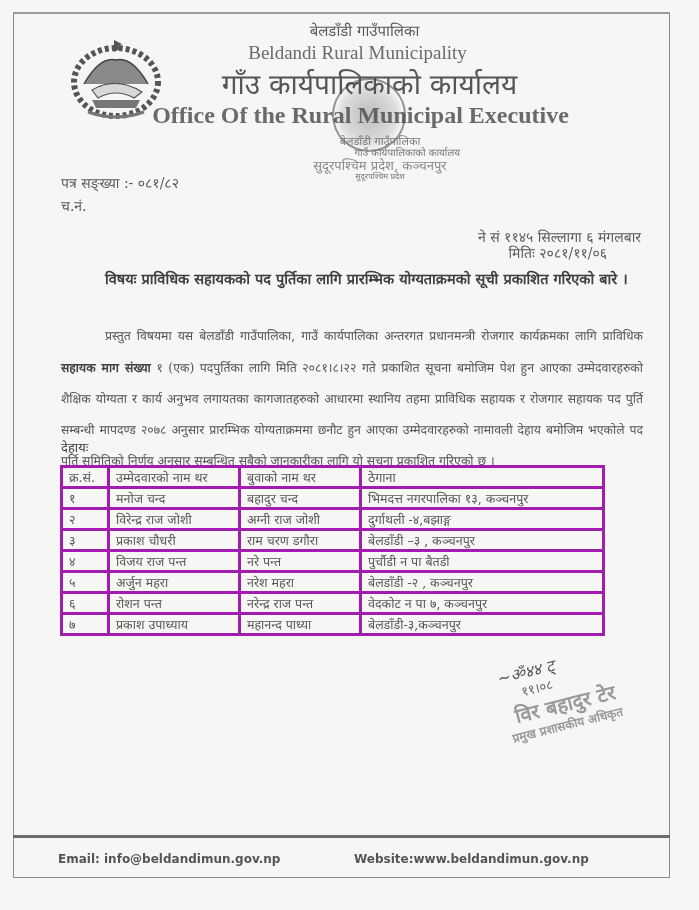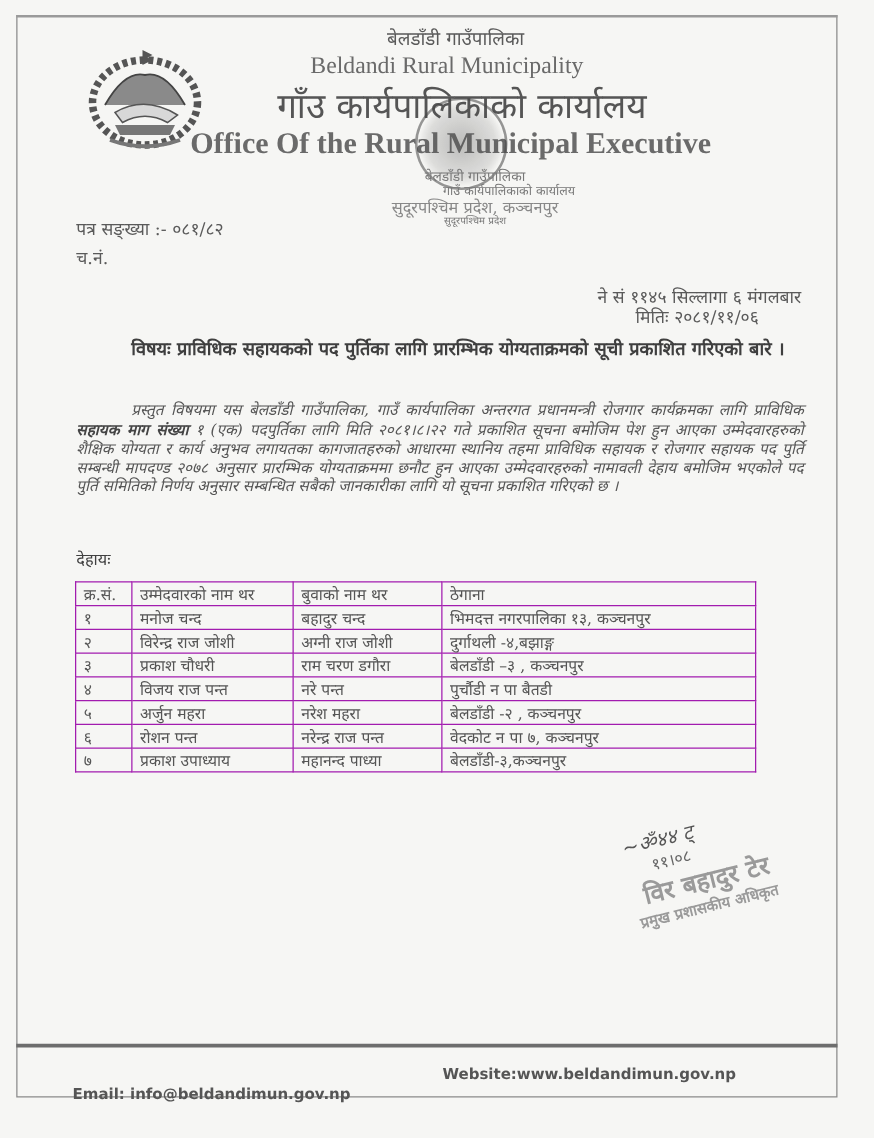--- a/index.html
+++ b/index.html
@@ -37,43 +37,43 @@
   .ref { position: absolute; left: 61px; font-size: 14px; color: #5a5a5a; white-space: nowrap; }
   .ref-no { top: 173px; }
   .ref-cn { top: 196px; }
   .date { position: absolute; right: 58px; font-size: 14px; color: #5a5a5a; white-space: nowrap; text-align: right; }
   .date-1 { top: 203px; right: 92px; margin-top: 40px; }
   .date-2 { top: 227px; }
   .subject {
     position: absolute; left: 61px; top: 268px; width: 590px; font-size: 14.5px; font-weight: bold; color: #3f3f3f; white-space: nowrap; margin-left: 44px;
   }
   .body-para {
-    position: absolute; left: 61px; top: 321px; width: 582px; font-size: 12.3px; line-height: 15px; color: #555;
-    text-align: justify; text-indent: 44px; font-style: italic;
+    position: absolute; left: 61px; top: 321px; width: 582px; font-size: 12.3px; line-height: 31px; color: #555;
+    text-align: justify; text-indent: 44px;
   }
   .body-para b { color: #444; }
   .dehay { position: absolute; left: 61px; top: 438px; font-size: 13px; color: #404040; }
   table.cand {
     position: absolute; left: 60px; top: 465px; width: 545px; border-collapse: collapse;
     font-size: 12.5px; color: #555;
   }
   table.cand td, table.cand th {
-    border: 1px solid #a21caf; height: 18px; padding: 0 6px; text-align: left; font-weight: normal; white-space: nowrap;
+    border: 3px solid #a21caf; height: 18px; padding: 0 6px; text-align: left; font-weight: normal; white-space: nowrap;
   }
   .c1 { width: 32px; } .c2 { width: 116px; } .c3 { width: 106px; }
   .sig {
     position: absolute; left: 495px; top: 668px; width: 160px; height: 100px; transform: rotate(-14deg); transform-origin: left top;
   }
   .sig-scribble { position: absolute; left: 0; top: 0; font-size: 16px; color: #555; font-style: italic; }
   .sig-num { position: absolute; left: 20px; top: 20px; font-size: 13px; color: #666; }
   .sig-name { position: absolute; left: 8px; top: 38px; font-size: 20px; color: #9a9a9a; font-weight: bold; }
   .sig-title { position: absolute; left: 0; top: 64px; font-size: 12px; color: #9a9a9a; font-weight: bold; }
   .footer-rule { position: absolute; left: 13px; top: 835px; width: 657px; height: 3px; background: #6d6d6d; }
   .footer-text { position: absolute; top: 852px; font-family: "DejaVu Sans", sans-serif; font-size: 12px; font-weight: bold; color: #555; white-space: nowrap; }
-  .footer-email { left: 58px; margin-top: 16px; }
+  .footer-email { left: 58px; }
   .footer-web { left: 354px; }
 </style>
 </head>
 <body>
 
 <div class="page-frame"></div>
 <div class="top-rule"></div>
 
 <svg class="emblem" viewBox="0 0 92 82">
   <ellipse cx="46" cy="44" rx="42" ry="34" fill="none" stroke="#555" stroke-width="6" stroke-dasharray="4 3"></ellipse>

